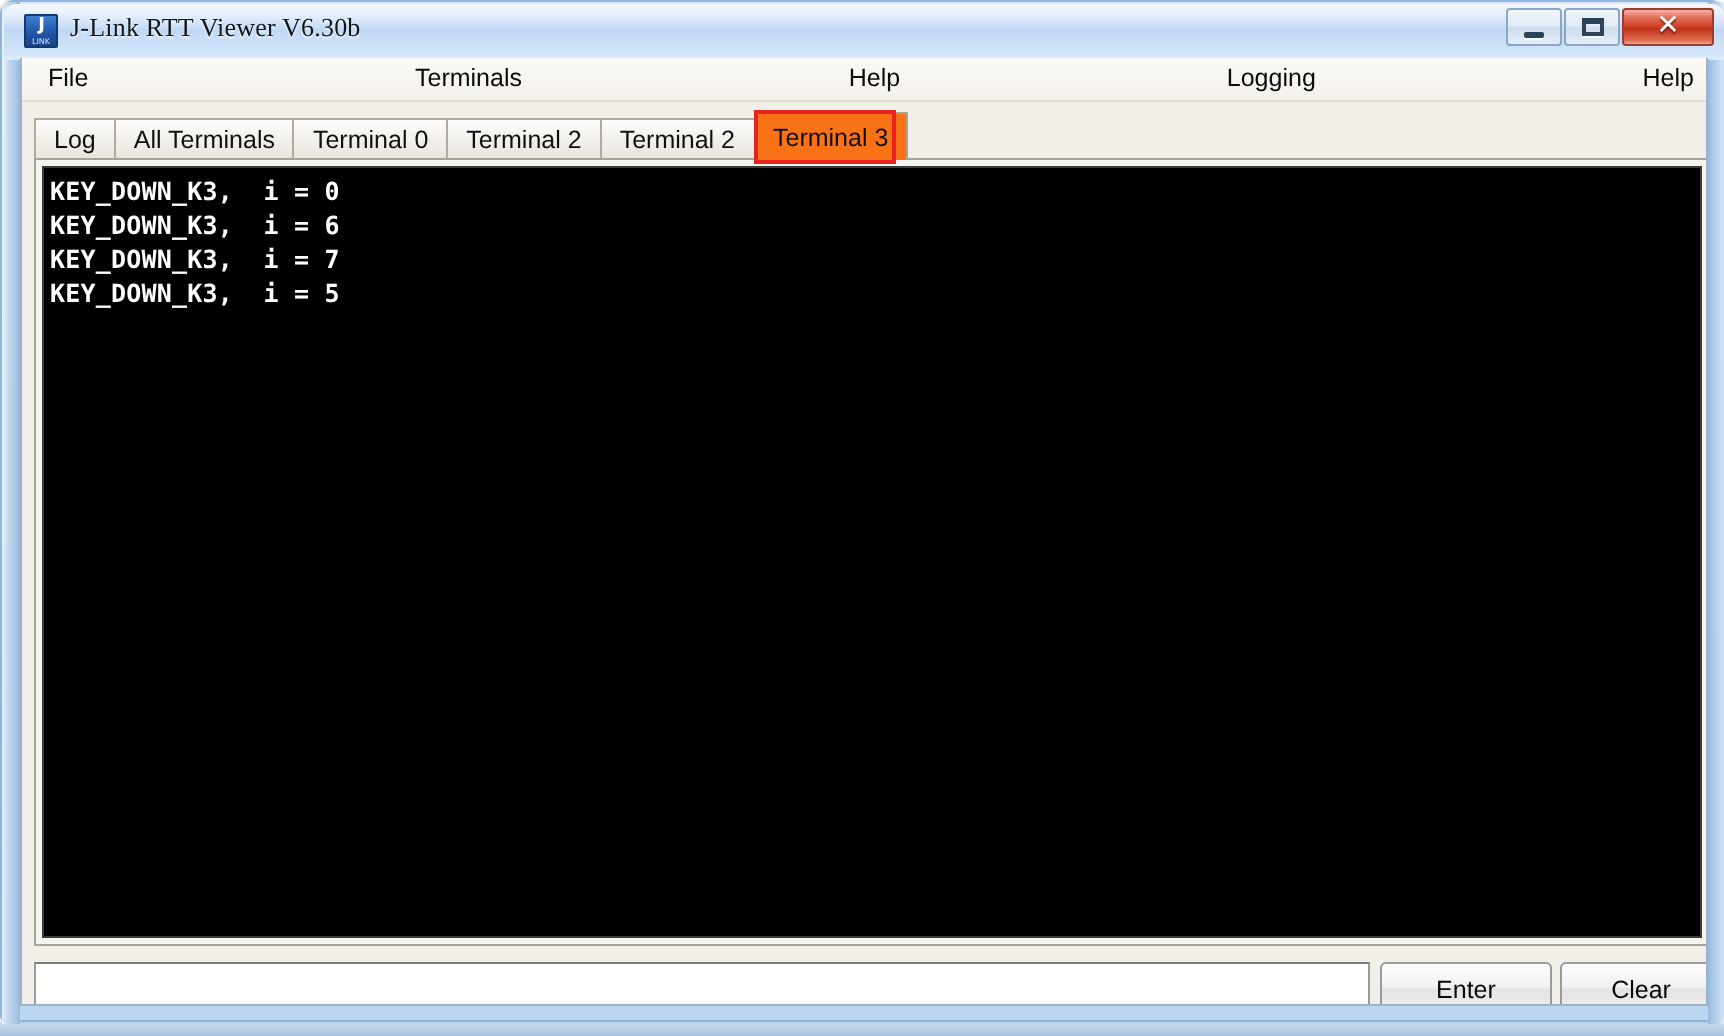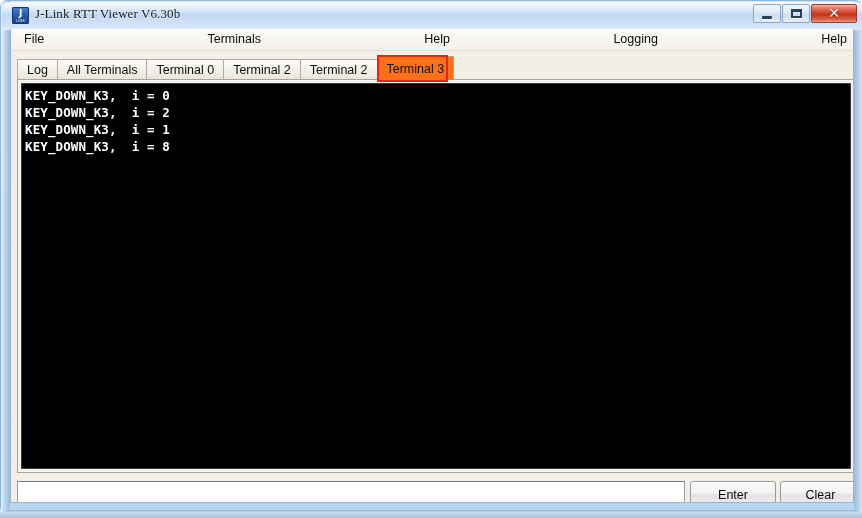--- a/index.html
+++ b/index.html
@@ -273,23 +273,23 @@
       <div class="tab">Terminal 0</div>
       <div class="tab">Terminal 2</div>
       <div class="tab">Terminal 2</div>
       <div class="tab active">Terminal 3</div>
       <div id="tab-highlight"></div>
     </div>
 
     <div id="terminal-wrap">
       <div id="terminal">
         <div class="term-line">KEY_DOWN_K3,  i = 0</div>
-        <div class="term-line">KEY_DOWN_K3,  i = 2</div>
-        <div class="term-line">KEY_DOWN_K3,  i = 1</div>
-        <div class="term-line">KEY_DOWN_K3,  i = 8</div>
+        <div class="term-line">KEY_DOWN_K3,  i = 6</div>
+        <div class="term-line">KEY_DOWN_K3,  i = 7</div>
+        <div class="term-line">KEY_DOWN_K3,  i = 5</div>
       </div>
     </div>
 
     <div id="inputrow">
       <input id="cmd-input" type="text" value="" placeholder="" style="">
       <div class="btn" id="btn-enter">Enter</div>
       <div class="btn" id="btn-clear">Clear</div>
     </div>
 
   </div>

